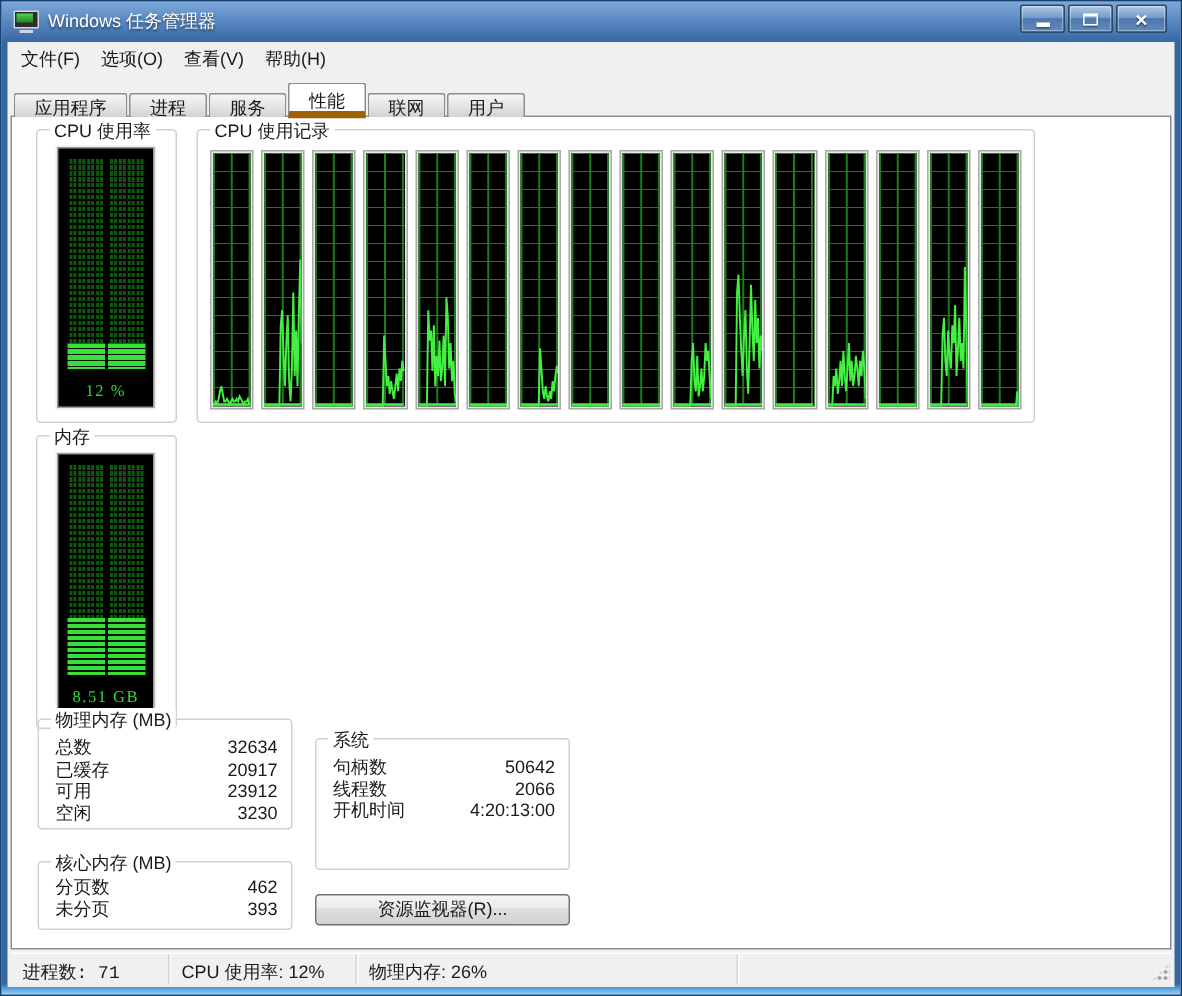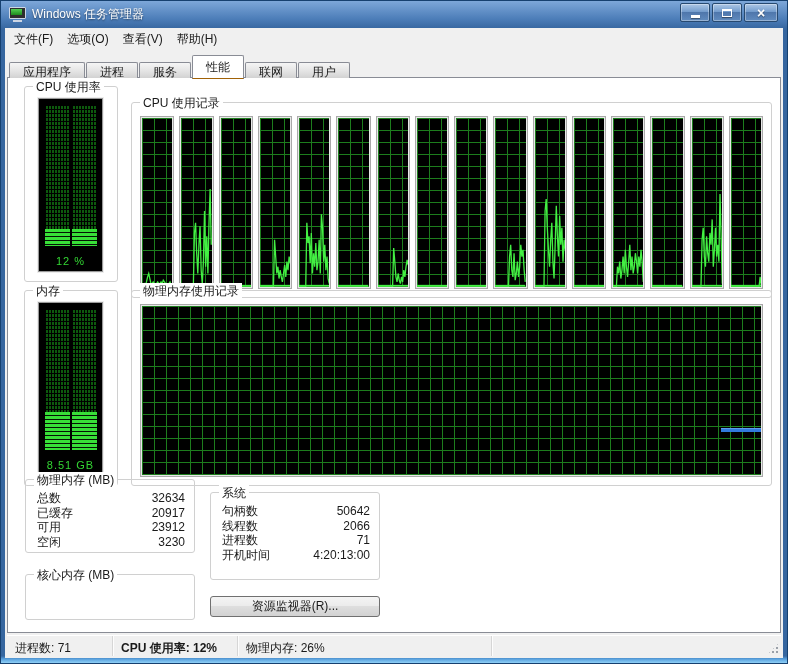--- a/index.html
+++ b/index.html
@@ -28,55 +28,55 @@
   
   .client { position:absolute; left:4px; right:4px; top:27px; bottom:5px; background:#f0f0f0; }
   .menubar { position:absolute; top:0; left:0; right:0; height:22px; display:flex; align-items:center; padding-left:2px; }
   .menu-item { padding:3px 7px; }
   .tabstrip { position:absolute; top:26px; left:2px; right:2px; height:24px; display:flex; align-items:flex-end; padding-left:2px; z-index:2; }
   .tab {
     height:16px; line-height:19px; padding:0 13px; color:#1a1a1a;
     background:linear-gradient(#f5f5f5,#e2e2e2 60%,#d2d2d2);
     border:1px solid #898c95; border-bottom:none; border-radius:2px 2px 0 0; margin-right:1px;
   }
-  .tab.active { height:24px; line-height:22px; background:#fff; position:relative; z-index:3; margin-bottom:-1px; border-bottom:1px solid #a16207;text-align:center; }
+  .tab.active { height:24px; line-height:22px; background:#fff; position:relative; z-index:3; margin-bottom:-1px; border-bottom:5px solid #a16207;text-align:center; }
   .tabpage { position:absolute; top:49px; left:2px; right:2px; bottom:25px; background:#fff; border:1px solid #898c95; z-index:1; }
   
   .groupbox { position:absolute; border:1px solid #d0d0d0; border-radius:3px; }
   .gb-title { position:absolute; top:-8px; left:8px; background:#fff; padding:0 3px; white-space:nowrap; }
   
   .gauge-frame { position:absolute; left:13px; top:11px; width:65px; height:174px; background:#000; border:1px solid #9a9a9a; outline:1px solid #ededed; }
   .led-col { position:absolute; top:7px; bottom:25px; width:25px; display:flex; flex-direction:column; }
   .led-col.left { left:6px; } .led-col.right { left:33px; }
   .led-dim { flex:1;
     background-image:repeating-linear-gradient(to right,#000 0 1px,transparent 1px 3px),
                      repeating-linear-gradient(to bottom,#0d5a0d 0 3px,#000 3px 4px); }
   .led-lit { background-image:repeating-linear-gradient(to bottom,#38df38 0 3px,#041404 3px 4px); }
   .gauge-label { position:absolute; bottom:4px; width:100%; text-align:center; color:#33d633;
-    font-family:Liberation Sans, sans-serif; font-size:11px; letter-spacing:1px; }
+    font-family:Liberation Serif, serif; font-size:11px; letter-spacing:1px; }
   
   .graph-outer { border:1px solid #a9a9a9; background:#e8e8e8; padding:1px; }
   .graph { position:relative; width:100%; height:100%; background-color:#000;
     background-image:repeating-linear-gradient(to right,#1d7d1d 0 1px,transparent 1px 12px),
                      repeating-linear-gradient(to bottom,#1d7d1d 0 1px,transparent 1px 12px); }
   .graph svg { position:absolute; inset:0; width:100%; height:100%; display:block; }
   .cpu-panels { position:absolute; left:8px; right:8px; top:13px; bottom:8px; display:flex; gap:5px; }
   .cpu-panel { flex:1; }
   .mem-graph-wrap { position:absolute; left:8px; right:8px; top:13px; bottom:8px; }
   .mem-line { position:absolute; right:0; height:3px; background:#3179dd; box-shadow:0 -1px 0 #5e9af0; }
   
   .info-rows { position:absolute; left:0; right:0; top:11px; }
   .info-row { display:flex; justify-content:space-between; padding:0 9px 0 11px; line-height:14.6px; }
   .res-btn { position:absolute; left:202px; top:518px; width:170px; height:21px;
     background:linear-gradient(#f4f4f4,#ececec 45%,#dfdfdf 46%,#d2d2d2); border:1px solid #707070; border-radius:3px;
     text-align:center; line-height:19px; cursor:default; }
   
   .statusbar { position:absolute; left:2px; right:2px; bottom:2px; height:21px; background:#f0f0f0; display:flex; border-top:1px solid #fff; }
   .status-cell { padding:4px 8px 0 8px; border-right:1px solid #d6d6d6; box-shadow:1px 0 0 #fdfdfd; overflow:hidden; white-space:nowrap; }
-  .status-cell.c0 { width:106px; } .status-cell.c1 { width:125px;font-weight:bold; } .status-cell.c2 { width:254px; }
+  .status-cell.c0 { width:106px;font-family:Liberation Mono, monospace; } .status-cell.c1 { width:125px; } .status-cell.c2 { width:254px; }
   .status-fill { flex:1; position:relative; border-right:none; box-shadow:none; }
   .resize-grip { position:absolute; right:1px; bottom:1px; width:13px; height:13px;
     background-image:radial-gradient(#9aa0a8 1px, transparent 1.4px); background-size:4px 4px;
     clip-path:polygon(100% 0, 100% 100%, 0 100%); }
   
   .mon-body { position:absolute; left:0; top:0; width:17px; height:12px; background:#2e2e2e; border:1px solid #cdd6e4; border-radius:1px; }
   .mon-screen { position:absolute; left:2px; top:2px; width:11px; height:6px; background:linear-gradient(#53d153,#1d8a1d); }
   .mon-base { position:absolute; left:4px; bottom:0; width:9px; height:2px; background:#cdd6e4; }
 </style>
 </head>
@@ -132,21 +132,21 @@
               <div class="led-lit" style="height: 12%;"></div>
             </div>
           <div class="led-col right">
               <div class="led-dim"></div>
               <div class="led-lit" style="height: 12%;"></div>
             </div>
           <div class="gauge-label">12 %</div>
         </div>
       </div>
 
-      <div class="groupbox" style="left:123px;top:24px;width:641px;height:196px;">
+      <div class="groupbox" style="left:123px;top:8px;width:559px;height:196px;">
         <span class="gb-title">CPU 使用记录</span>
         <div class="cpu-panels">
             <div class="cpu-panel graph-outer">
               <div class="graph">
                 <svg viewBox="0 0 100 100" preserveAspectRatio="none">
                   <line x1="0" y1="99.2" x2="100" y2="99.2" stroke="#43ef43" stroke-width="1.6" vector-effect="non-scaling-stroke"></line>
                   <polyline points="0.00,99 3.70,99 7.41,98 11.11,99 14.81,97 18.52,94 22.22,92 25.93,95 29.63,98 33.33,98 37.04,97 40.74,98 44.44,99 48.15,98 51.85,97 55.56,98 59.26,98 62.96,97 66.67,98 70.37,96 74.07,97 77.78,98 81.48,99 85.19,98 88.89,98 92.59,97 96.30,99 100.00,99" fill="none" stroke="#43ef43" stroke-width="1.3" vector-effect="non-scaling-stroke"></polyline>
                 </svg>
               </div>
             </div>
@@ -281,28 +281,20 @@
               <div class="led-lit" style="height: 27%;"></div>
             </div>
           <div class="led-col right">
               <div class="led-dim"></div>
               <div class="led-lit" style="height: 27%;"></div>
             </div>
           <div class="gauge-label">8.51 GB</div>
         </div>
       </div>
 
-      <div class="groupbox" style="left:123px;top:212px;width:641px;height:196px;">
-        <span class="gb-title">物理内存使用记录</span>
-        <div class="mem-graph-wrap graph-outer">
-          <div class="graph">
-            <div class="mem-line" style="width: 6.4%; top: calc(74% - 2px);"></div>
-          </div>
-        </div>
-      </div>
 
       <div class="groupbox" style="left:17px;top:401px;width:170px;height:74px;">
         <span class="gb-title">物理内存 (MB)</span>
         <div class="info-rows">
           <div class="info-row">
               <span>总数</span>
               <span>32634</span>
             </div>
           <div class="info-row">
               <span>已缓存</span>
@@ -314,36 +306,42 @@
             </div>
           <div class="info-row">
               <span>空闲</span>
               <span>3230</span>
             </div>
         </div>
       </div>
 
       <div class="groupbox" style="left:17px;top:496px;width:170px;height:46px;">
         <span class="gb-title">核心内存 (MB)</span>
+        <div class="info-rows" style="top:9px;">
+          <div class="info-row">
+              <span>分页数</span>
+              <span>462</span>
+            </div>
+          <div class="info-row">
+              <span>未分页</span>
+              <span>393</span>
+            </div>
+        </div>
       </div>
 
       <div class="groupbox" style="left:202px;top:414px;width:170px;height:88px;">
         <span class="gb-title">系统</span>
         <div class="info-rows">
           <div class="info-row">
               <span>句柄数</span>
               <span>50642</span>
             </div>
           <div class="info-row">
               <span>线程数</span>
               <span>2066</span>
-            </div>
-          <div class="info-row">
-              <span>进程数</span>
-              <span>71</span>
             </div>
           <div class="info-row">
               <span>开机时间</span>
               <span>4:20:13:00</span>
             </div>
         </div>
       </div>
 
       <div class="res-btn">资源监视器(R)...</div>
 

